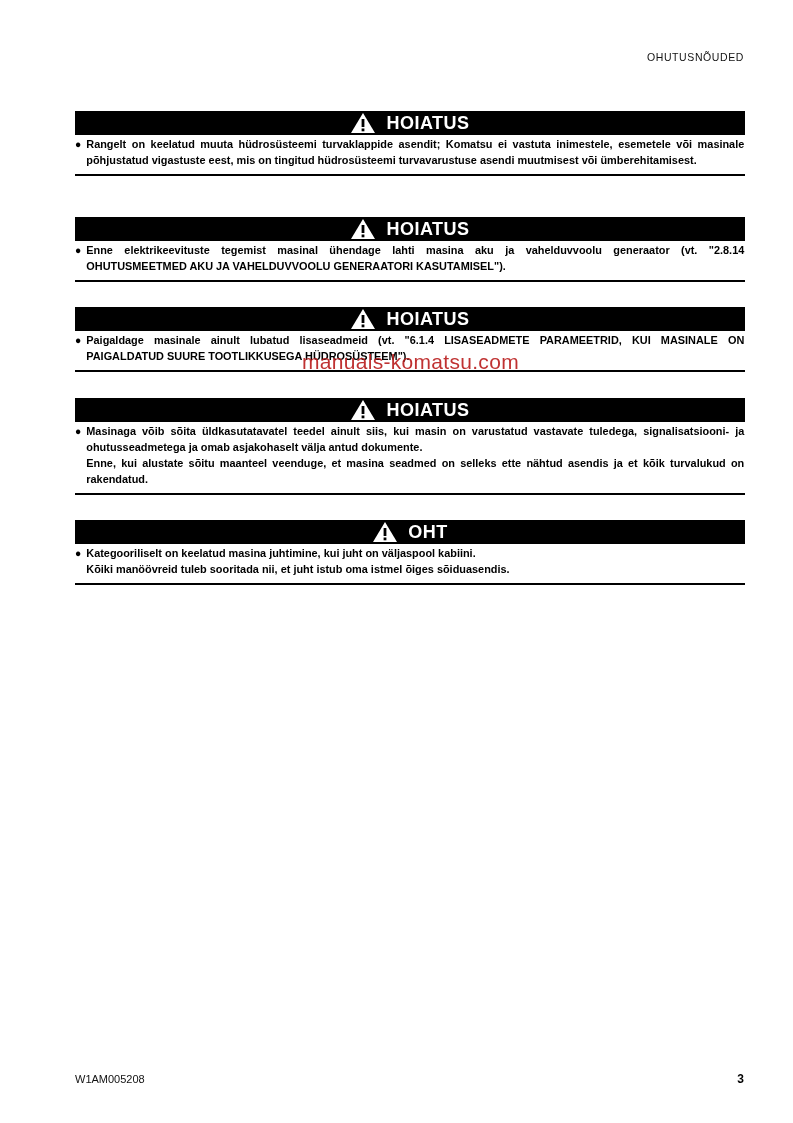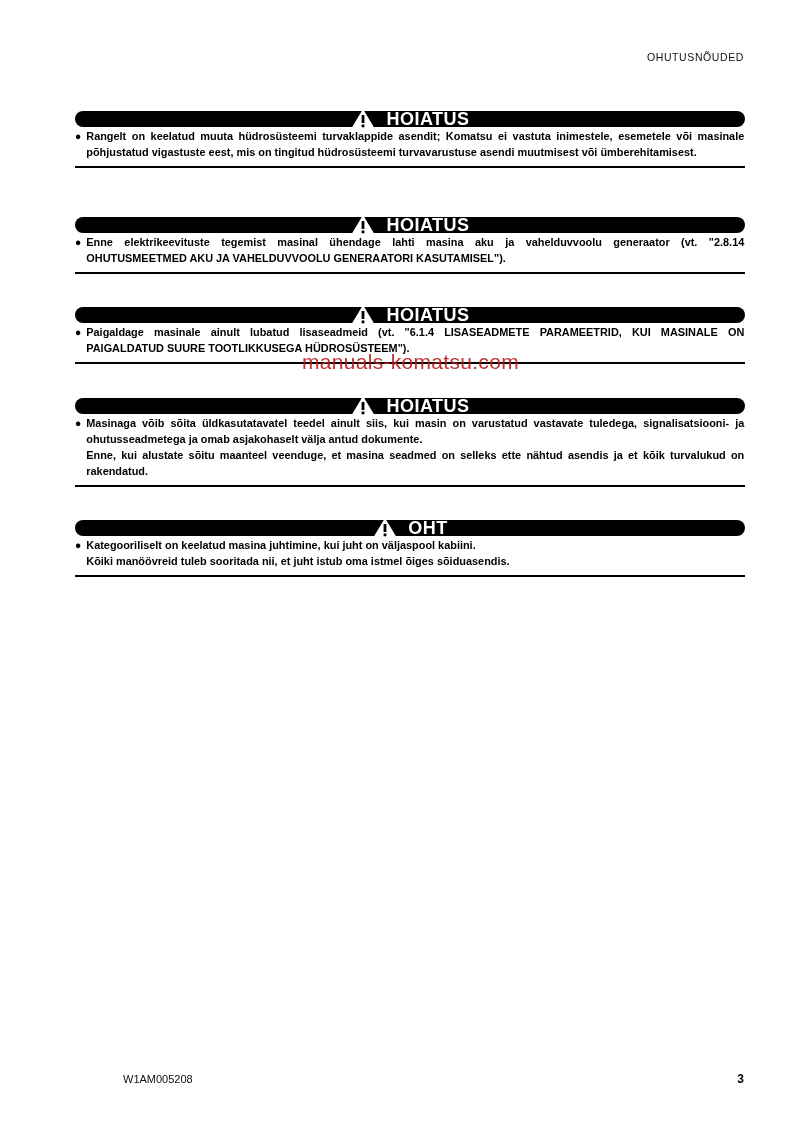--- a/index.html
+++ b/index.html
@@ -6,39 +6,39 @@
   body {
     width: 793px; height: 1123px; position: relative; overflow: hidden;
     font-family: "Liberation Sans", "DejaVu Sans", sans-serif; color: #000;
   }
   .running-head {
     position: absolute; top: 51px; right: 49px;
     font-size: 10.5px; letter-spacing: 0.6px; color: #111; text-align: right;
   }
   .block { position: absolute; left: 75px; width: 670px; }
   .bar {
-    background: #000; height: 16px; display: flex; align-items: center; justify-content: center;
-    color: #fff; font-weight: bold; font-size: 18px; letter-spacing: 0.5px; border-radius: 11px;
+    background: #000; height: 24px; display: flex; align-items: center; justify-content: center;
+    color: #fff; font-weight: bold; font-size: 18px; letter-spacing: 0.5px;
   }
   .bar .tri { display: inline-block; width: 26px; height: 22px; margin-right: 10px; }
   .body-text {
     font-size: 11.6px; line-height: 16px; font-weight: bold; text-align: justify;
     padding: 1px 0 5px 12px; position: relative; transform: scaleX(0.94); transform-origin: left top;
     width: 700px;
   }
   .body-text .bullet {
     position: absolute; left: 0px; top: 1px; font-size: 11px;
   }
   .body-text p { margin: 0; text-align: justify; text-align-last: left; }
   .rule { height: 2px; background: #000; margin-top: 1px; }
   .watermark {
     position: absolute; left: 302px; top: 350px; font-size: 21px; color: #b91c1c;
     font-family: "Liberation Sans", sans-serif; opacity: 0.9; letter-spacing: 0.3px;
   }
-  .footer-code { position: absolute; left: 75px; top: 1073px; font-size: 11px; color: #111; margin-left: 48px; }
+  .footer-code { position: absolute; left: 75px; top: 1073px; font-size: 11px; color: #111; }
   .page-num { position: absolute; right: 49px; top: 1072px; font-size: 12px; font-weight: bold; }
 </style>
 </head>
 <body>
 
 <div class="running-head">OHUTUSNÕUDED</div>
 
 <div class="block" style="top:111px;">
   <div class="bar">
     <svg class="tri" viewBox="0 0 26 22">

